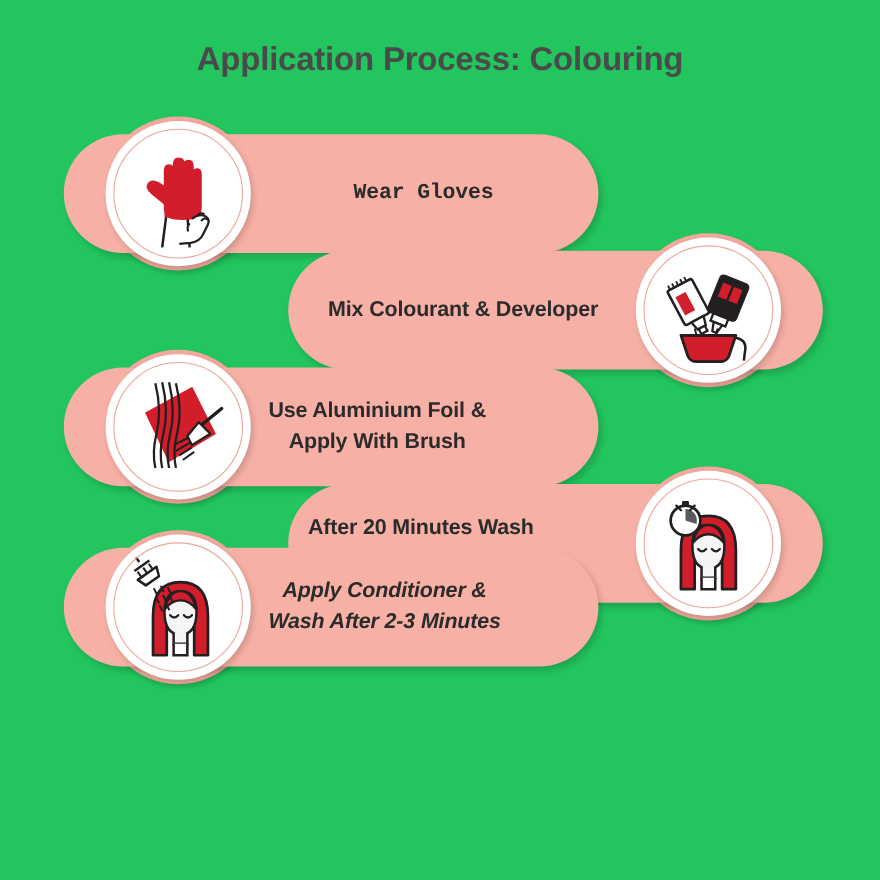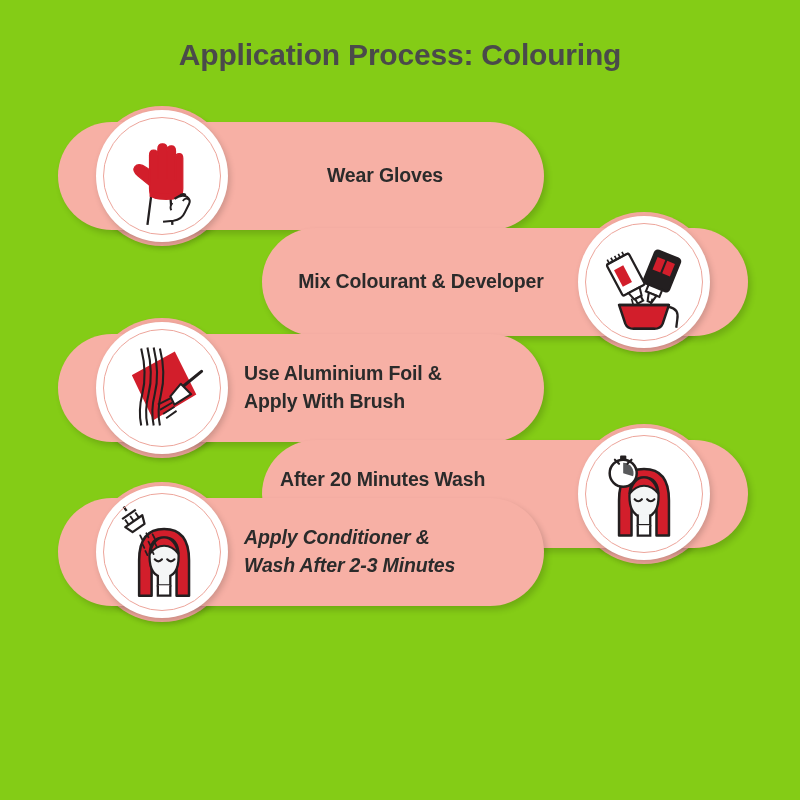--- a/index.html
+++ b/index.html
@@ -11,21 +11,21 @@
     width: 800px;
     height: 800px;
     background: #f0f0f0;
     font-family: "Liberation Sans", sans-serif;
     overflow: hidden;
   }
   #infographic {
     position: relative;
     width: 800px;
     height: 800px;
-    background: #84cc16;
+    background: #22c55e;
   }
 
   
   #page-title {
     position: absolute;
     top: 38px;
     left: 0;
     width: 800px;
     text-align: center;
     font-size: 30px;
@@ -97,27 +97,28 @@
     top: 0;
     height: 108px;
     display: flex;
     align-items: center;
     font-size: 19.5px;
     font-weight: bold;
     color: #2b2b2b;
     line-height: 1.42;
     white-space: pre-line;
     letter-spacing: -0.15px;
+    text-align: center;
   }
   .step-left  .label { left: 186px; right: 18px; }
   .step-right .label { left: 18px;  right: 186px; }
   .label.center { justify-content: center; text-align: center; }
 
   
-  #step-1 { top: 122px; }
+  #step-1 { top: 122px; font-family: Liberation Mono, monospace; }
   #step-2 { top: 228px; text-decoration: underline; }
   #step-3 { top: 334px; }
   #step-4 { top: 440px; }
   #step-5 { top: 498px; font-style: italic; }
   #step-6 { top: 632px; }
 </style>
 </head>
 <body>
 
 <div id="infographic">

